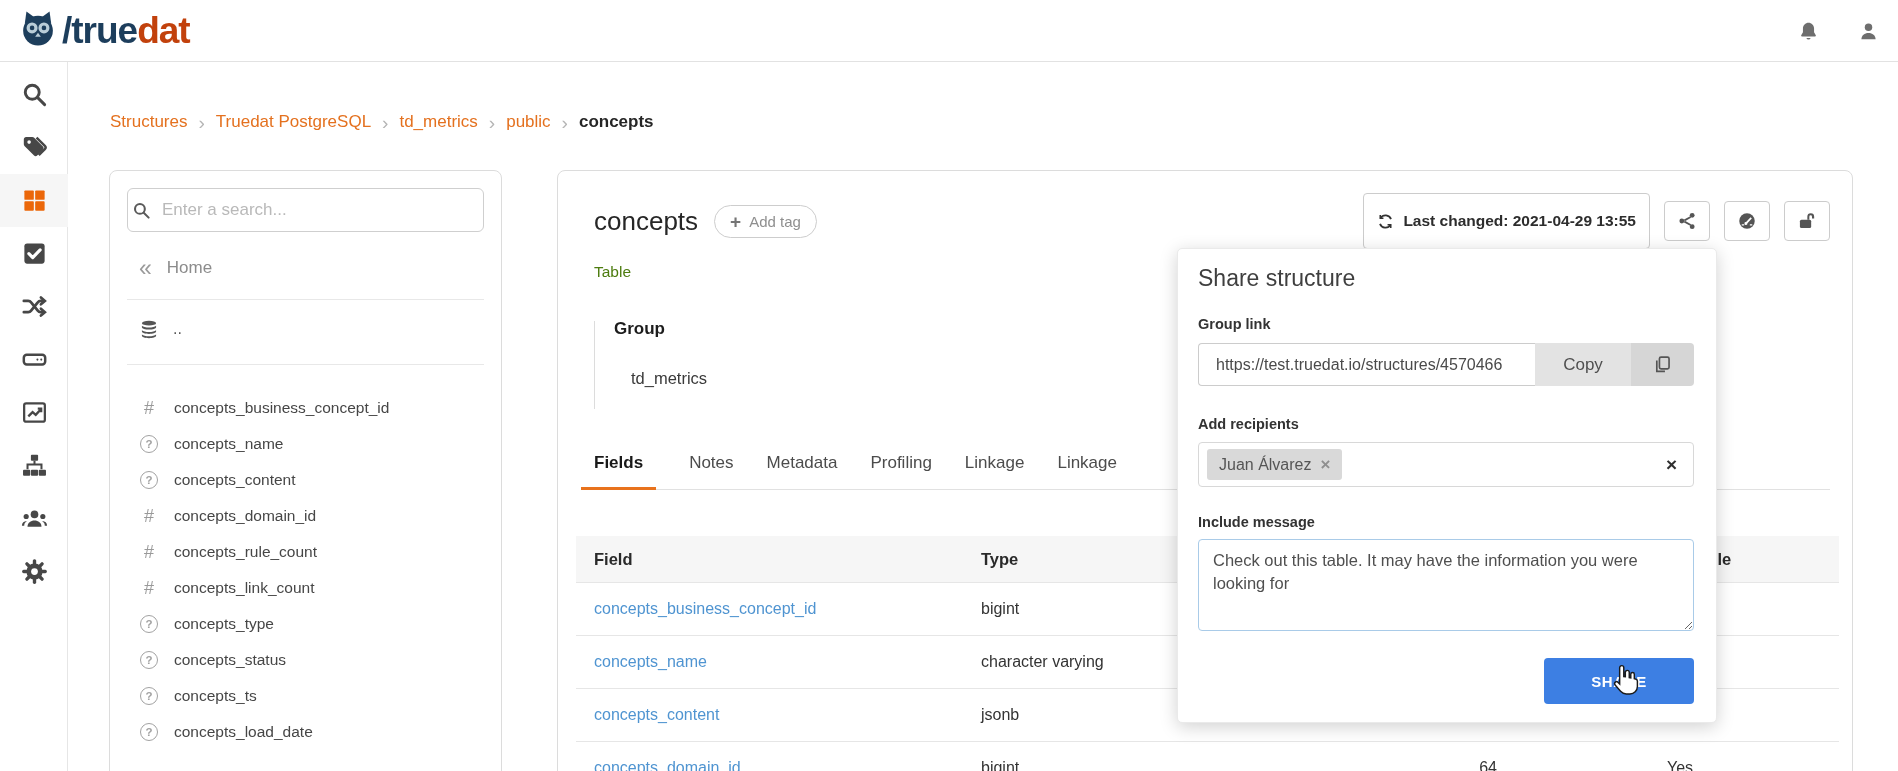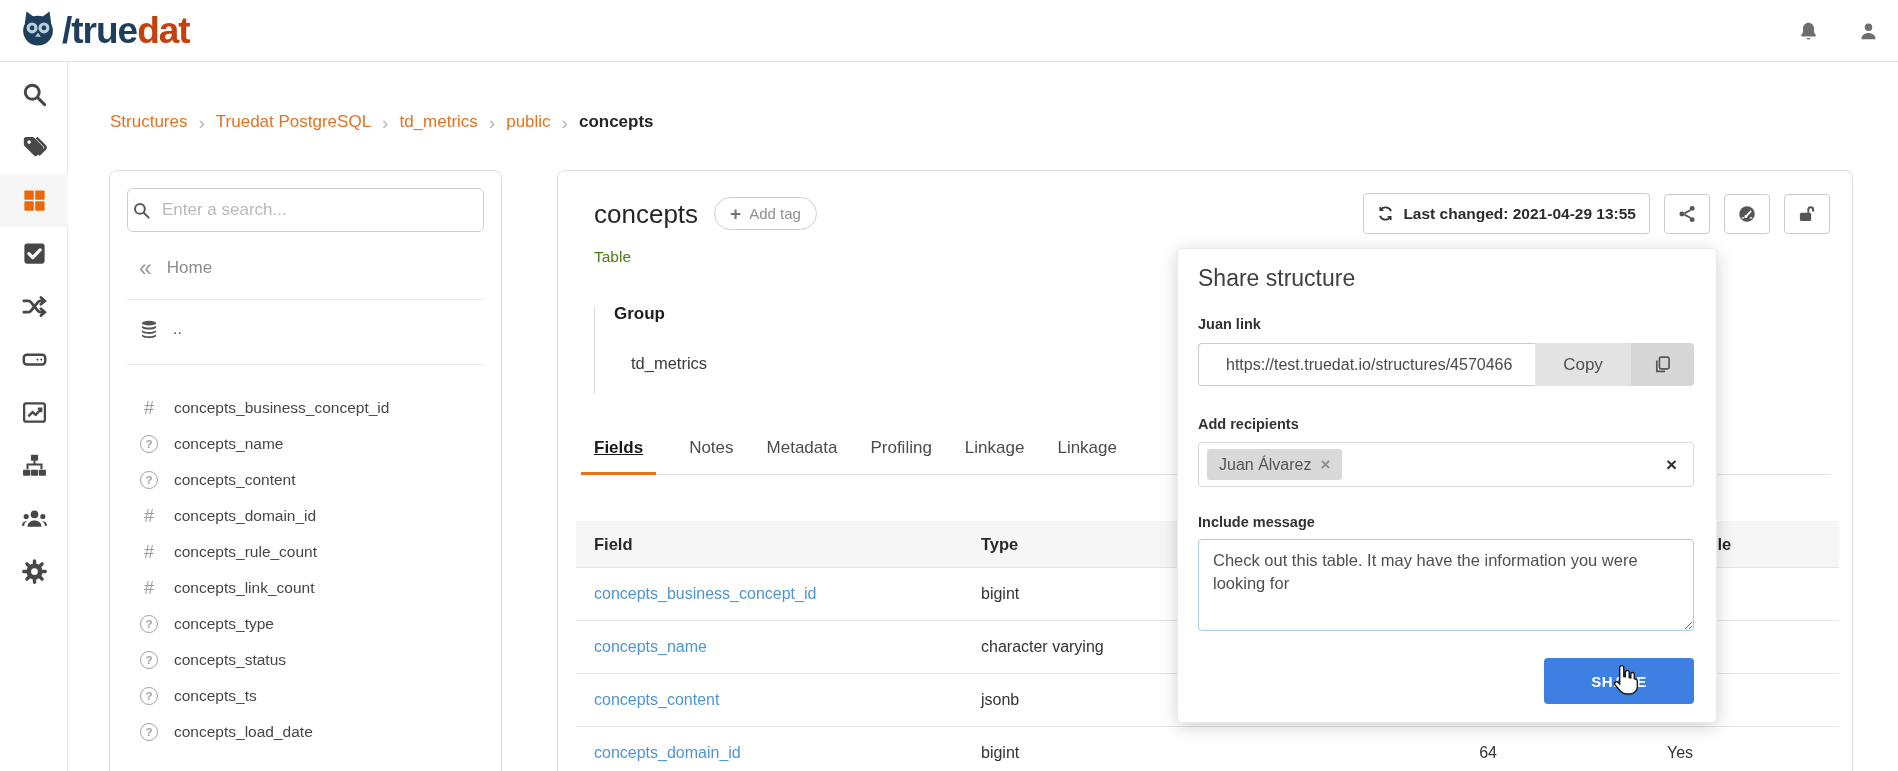--- a/index.html
+++ b/index.html
@@ -55,59 +55,59 @@
   
   .main-card { position:absolute; left:557px; top:170px; width:1296px; height:660px;
                border:1px solid #dcdcdc; border-radius:8px; background:#fff; padding:22px 22px 0 36px; }
   .title-row { display:flex; align-items:center; }
   .page-title { font-size:26px; font-weight:500; color:#262626; line-height:34px; }
   .add-tag { margin-left:16px; height:33px; border:1px solid #cdcdcd; border-radius:17px; background:#fff;
              display:flex; align-items:center; gap:8px; padding:0 15px; cursor:pointer; }
   .add-tag .plus { font-size:19px; font-weight:bold; color:#757575; line-height:1; }
   .add-tag .atx { font-size:15px; color:#8f8f8f; }
   .tr-right { margin-left:auto; display:flex; align-items:center; gap:14px; }
-  .last-changed { height:41px; border:1px solid #cccccc; border-radius:4px; background:#fff; display:flex;
+  .last-changed { height:56px; border:1px solid #cccccc; border-radius:4px; background:#fff; display:flex;
                   align-items:center; gap:9px; padding:0 13px; cursor:pointer; }
   .last-changed svg { width:17px; height:17px; color:#333; }
   .last-changed span { font-size:15.5px; font-weight:bold; color:#2d2d2d; }
   .icon-btn { width:46px; height:40px; border:1px solid #cccccc; border-radius:4px; background:#fff;
               display:flex; align-items:center; justify-content:center; cursor:pointer; }
   .icon-btn svg { width:20px; height:20px; color:#555; }
   .subtitle { margin-top:14px; font-size:15.5px; color:#4d7c0f; }
 
   .dg-section { margin-top:38px; display:flex; min-height:92px; }
   .dg-col1 { width:211px; }
   .dg-label { font-size:17px; font-weight:bold; color:#1d1d1d; }
   .dg-value { margin:30px 0 0 17px; display:flex; align-items:center; gap:10px; font-size:16.5px; color:#3a3a3a; }
   .dg-value svg { width:17px; height:17px; color:#6b6b6b; cursor:pointer; }
   .dg-vdiv { border-left:1px solid #dcdcdc; margin:2px 0; }
   .dg-col2 { padding-left:19px; }
 
   .tab-bar { margin-top:42px; display:flex; border-bottom:1px solid #e1e1e1; }
   .tab { font-size:17px; color:#4c4c4c; padding-bottom:14px; margin-right:33px; cursor:pointer; }
   .tab.active { font-weight:bold; color:#191919; padding-left:13px; padding-right:13px; margin-left:-13px;
-                border-bottom:3px solid #e8721c; margin-bottom:-1px;text-decoration:underline; }
+                border-bottom:3px solid #e8721c; margin-bottom:-1px; }
 
   .ftable { margin:46px 0 0 -18px; width:1263px; }
   .thead, .trow { display:grid; grid-template-columns:387px 447px 95px 1fr; align-items:center; }
   .thead { background:#f6f6f6; height:47px; border-bottom:1px solid #e6e6e6; }
   .thead .cell { font-size:16.5px; font-weight:bold; color:#2a2a2a; }
   .trow { height:53px; border-bottom:1px solid #e6e6e6; font-size:16px; color:#333; }
   .cell.c1, .cell.c2 { padding-left:18px; white-space:nowrap; overflow:hidden; }
   .cell.c3 { text-align:right; padding-right:8px; }
   .cell.c4 { padding-left:162px; white-space:nowrap; }
   .flink { color:#4f94d1; text-decoration:none; cursor:pointer; }
 
   
   .modal { position:absolute; left:1177px; top:248px; width:540px; background:#fff; border:1px solid #eaeaea;
            border-radius:5px; box-shadow:0 4px 18px rgba(0,0,0,0.18); padding:14px 22px 18px 20px; z-index:50; }
   .modal-title { font-size:23px; font-weight:400; color:#3f3f3f; line-height:30px; }
   .m-label { margin-top:22px; font-size:14.5px; font-weight:bold; color:#333; line-height:18px; }
   .link-row { margin-top:10px; display:flex; height:43px; }
-  .link-input { flex:1; border:1px solid #cccccc; border-right:none; border-radius:4px 0 0 4px; padding:0 0 0 27px;
+  .link-input { flex:1; border:1px solid #cccccc; border-right:none; border-radius:4px 0 0 4px; padding:0 0 0 17px;
                 font-size:16px; color:#4a4a4a; font-family:inherit; outline:none; min-width:0; }
   .copy-btn { width:96px; background:#e3e3e3; border:none; font-size:17px; color:#4f4f4f;
               font-family:inherit; cursor:pointer; }
   .copy-ic-btn { width:63px; background:#d6d6d6; border:none; border-radius:0 4px 4px 0; display:flex;
                  align-items:center; justify-content:center; cursor:pointer; }
   .copy-ic-btn svg { width:21px; height:21px; color:#555; }
   .m-label2 { margin-top:29px; }
   .recip-box { margin-top:9px; height:45px; border:1px solid #d8d8d8; border-radius:4px; display:flex;
                align-items:center; padding:0 16px 0 8px; }
   .chip { background:#d9d9d9; border-radius:3px; height:31px; display:flex; align-items:center; gap:9px;
@@ -455,21 +455,21 @@
             <div class="cell c2">bigint</div>
             <div class="cell c3">64</div>
             <div class="cell c4">Yes</div>
           </div>
         </div>
     </div>
   </main>
 
   <div class="modal">
     <div class="modal-title">Share structure</div>
-    <div class="m-label">Juan link</div>
+    <div class="m-label">Group link</div>
     <div class="link-row">
       <input class="link-input" type="text" value="https://test.truedat.io/structures/4570466" style="">
       <button class="copy-btn">Copy</button>
       <button class="copy-ic-btn">
         <svg viewBox="0 0 24 24" fill="none" stroke="currentColor" stroke-width="1.9">
             <rect x="8.5" y="3.5" width="11" height="13.5" rx="1.8"></rect>
             <path d="M5.5 7.5v12.3h9.3"></path>
           </svg>
       </button>
     </div>

